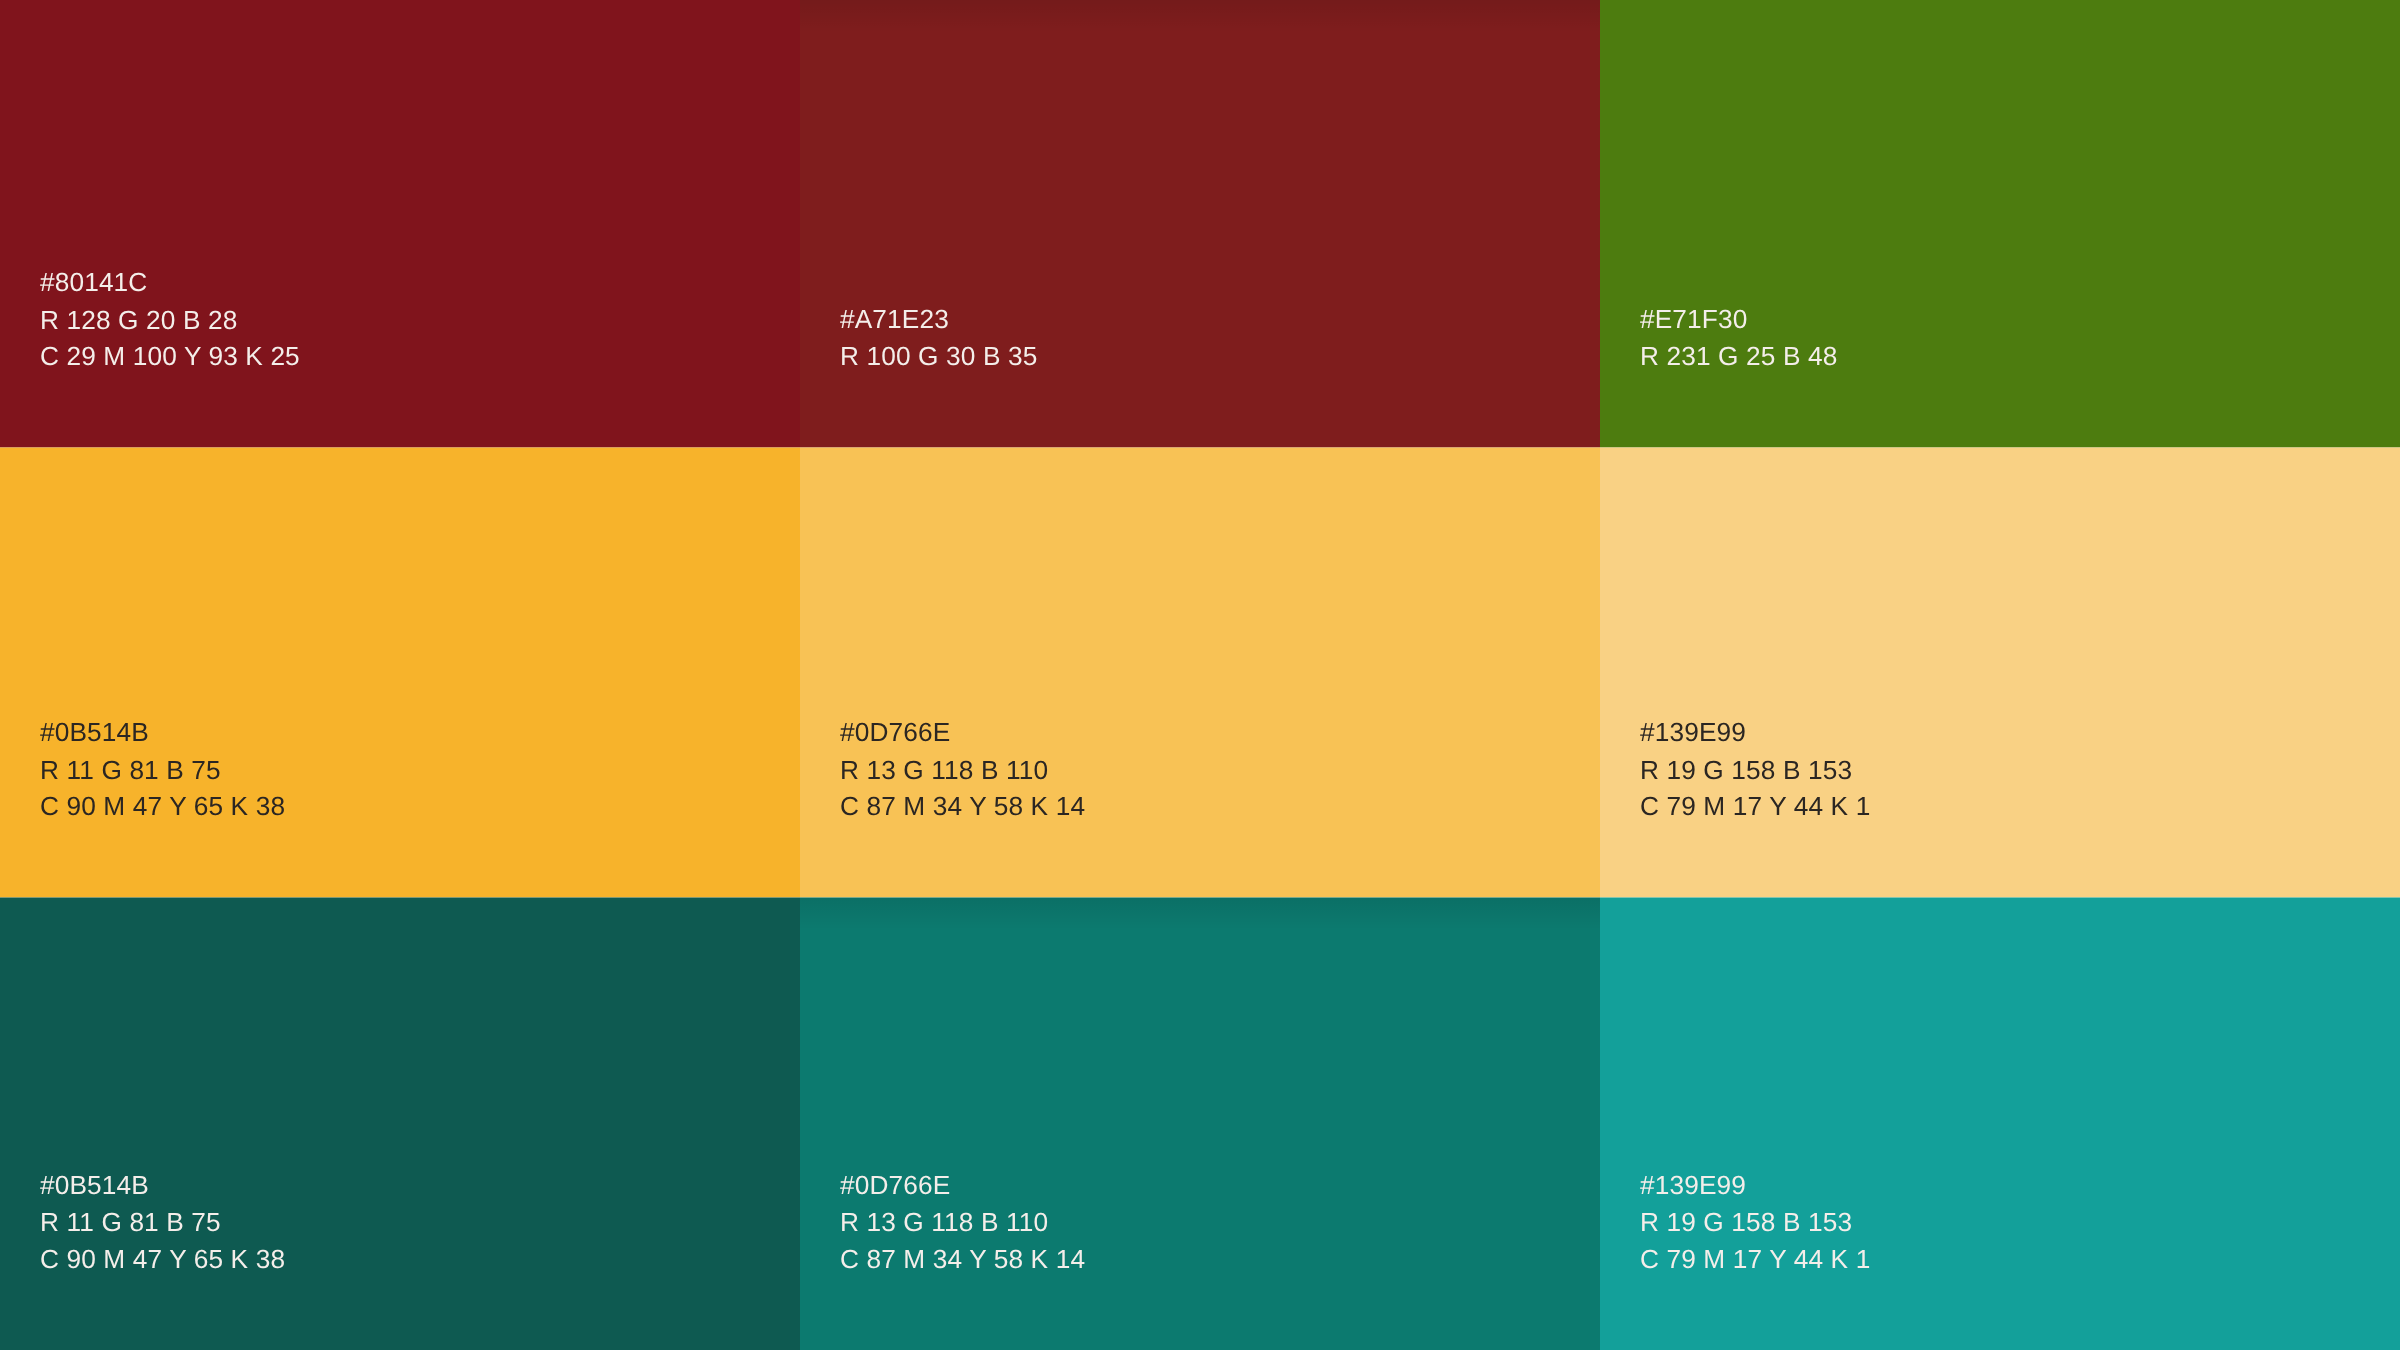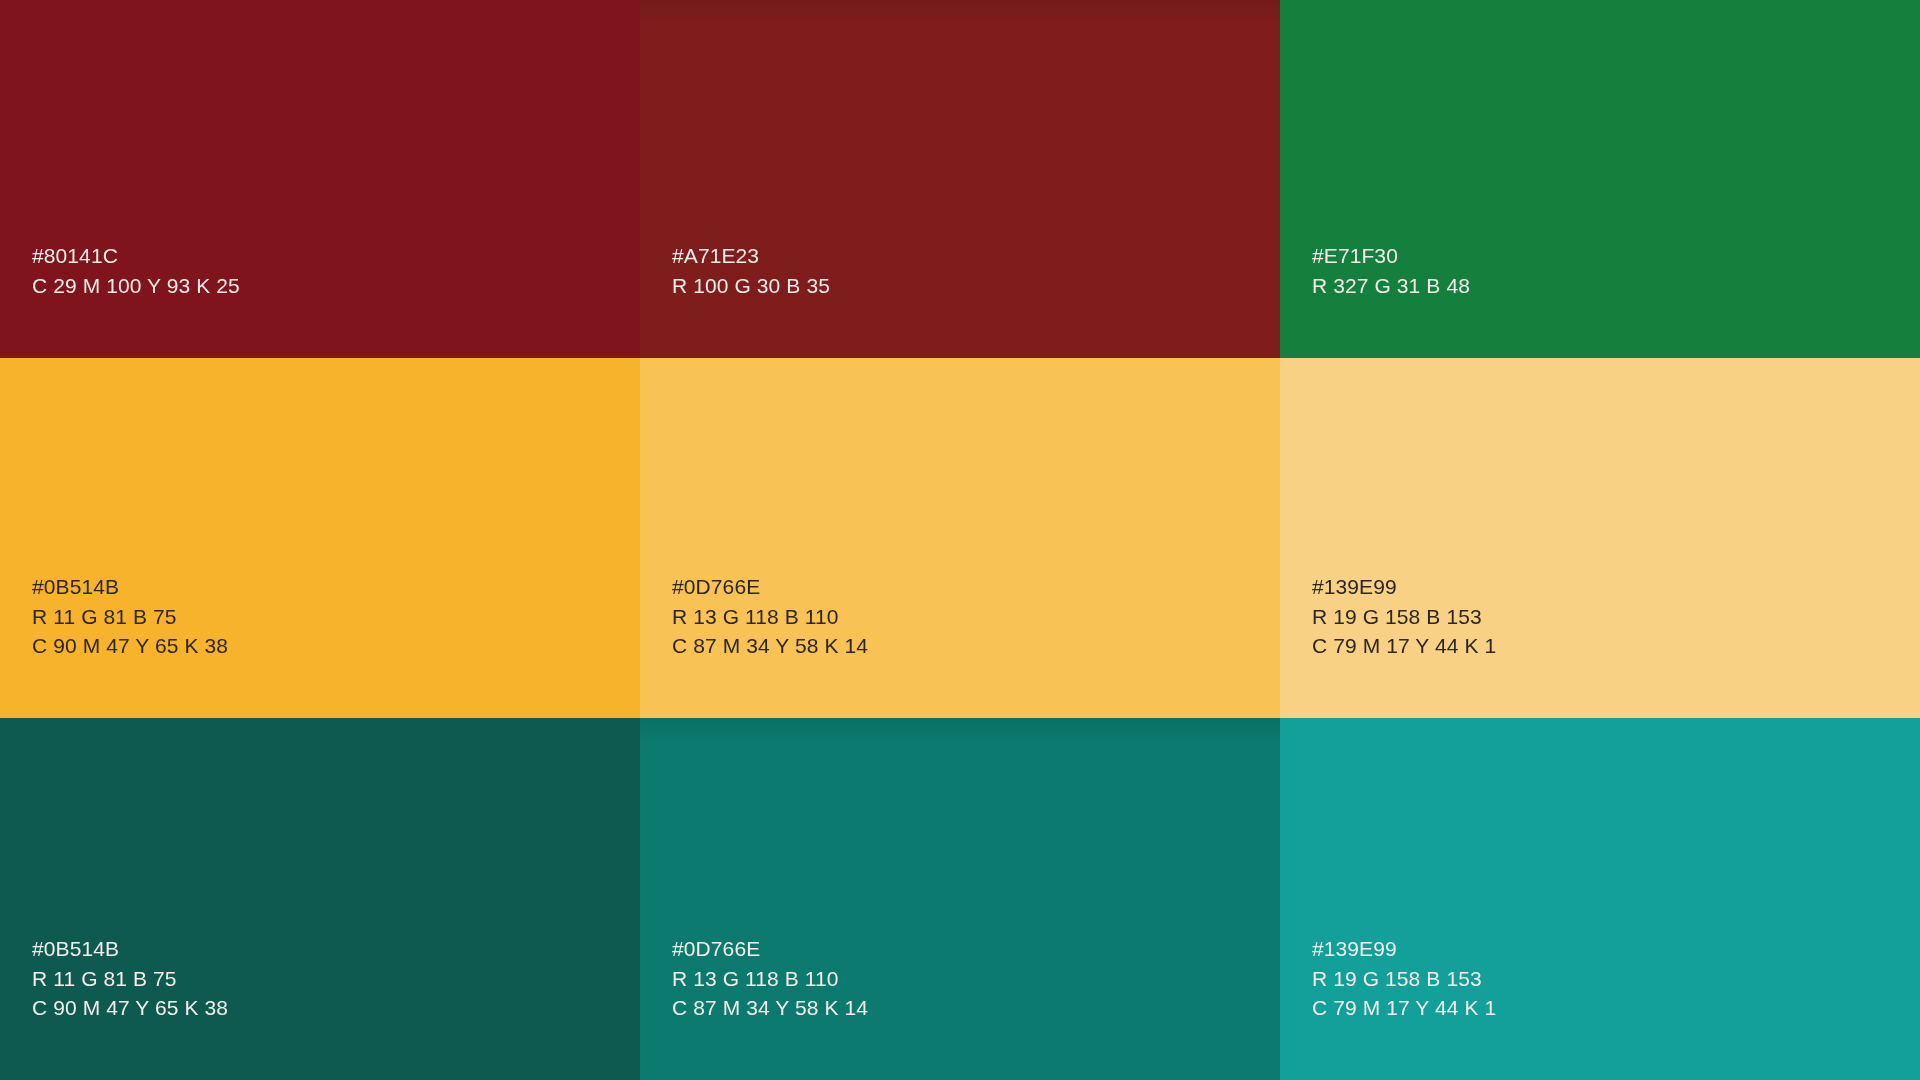--- a/index.html
+++ b/index.html
@@ -70,33 +70,34 @@
   .light-text .swatch-line { color: #f4eeea; }
   .dark-text  .swatch-line { color: #2b2622; }
 </style>
 </head>
 <body>
 
 <div class="palette-grid">
     <div class="swatch light-text" style="background: rgb(128, 20, 28);">
       <div class="swatch-info">
         <div class="swatch-line hex">#80141C</div>
+        <div class="swatch-line rgb">R 128 G 20 B 28</div>
         <div class="swatch-line cmyk">C 29 M 100 Y 93 K 25</div>
       </div>
     </div>
     <div class="swatch light-text banded" style="background: #7f1d1d;">
       <div class="swatch-info">
         <div class="swatch-line hex">#A71E23</div>
         <div class="swatch-line rgb">R 100 G 30 B 35</div>
       </div>
     </div>
-    <div class="swatch light-text" style="background: #15803d;">
+    <div class="swatch light-text" style="background: #4d7c0f;">
       <div class="swatch-info">
         <div class="swatch-line hex">#E71F30</div>
-        <div class="swatch-line rgb">R 327 G 31 B 48</div>
+        <div class="swatch-line rgb">R 231 G 25 B 48</div>
       </div>
     </div>
     <div class="swatch dark-text" style="background: rgb(247, 179, 43);">
       <div class="swatch-info">
         <div class="swatch-line hex">#0B514B</div>
         <div class="swatch-line rgb">R 11 G 81 B 75</div>
         <div class="swatch-line cmyk">C 90 M 47 Y 65 K 38</div>
       </div>
     </div>
     <div class="swatch dark-text" style="background: rgb(248, 194, 85);">

